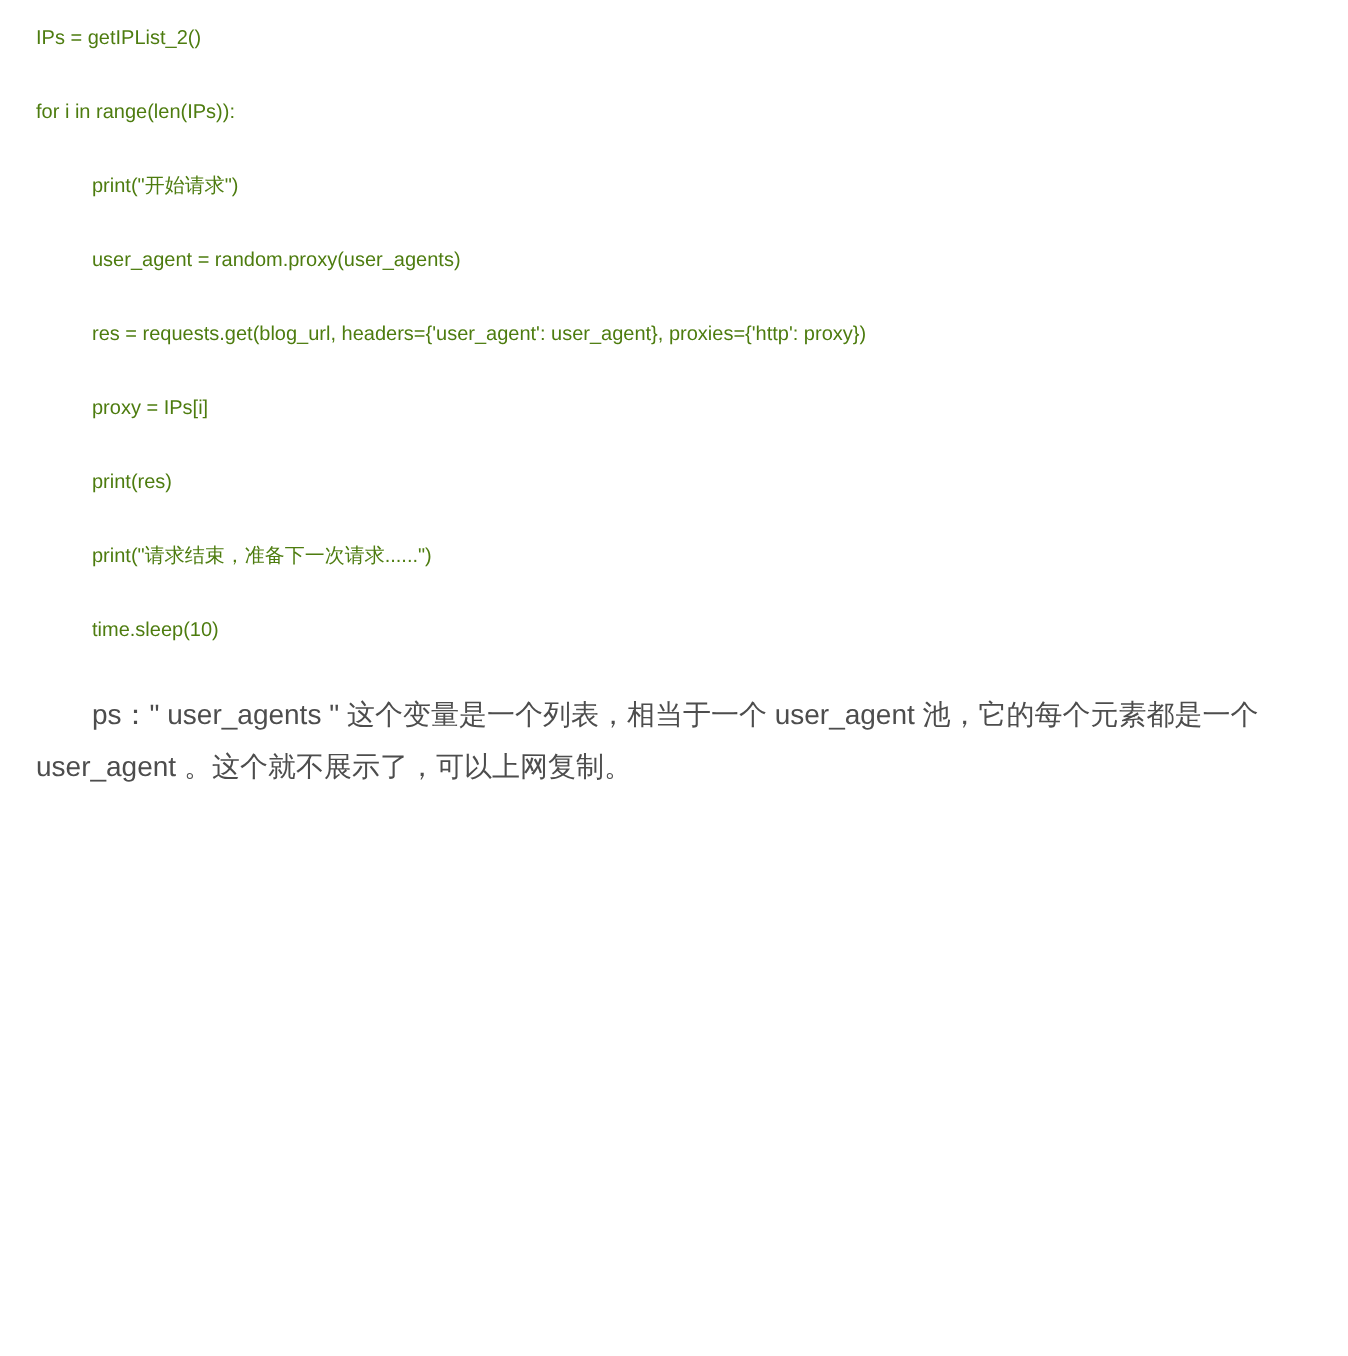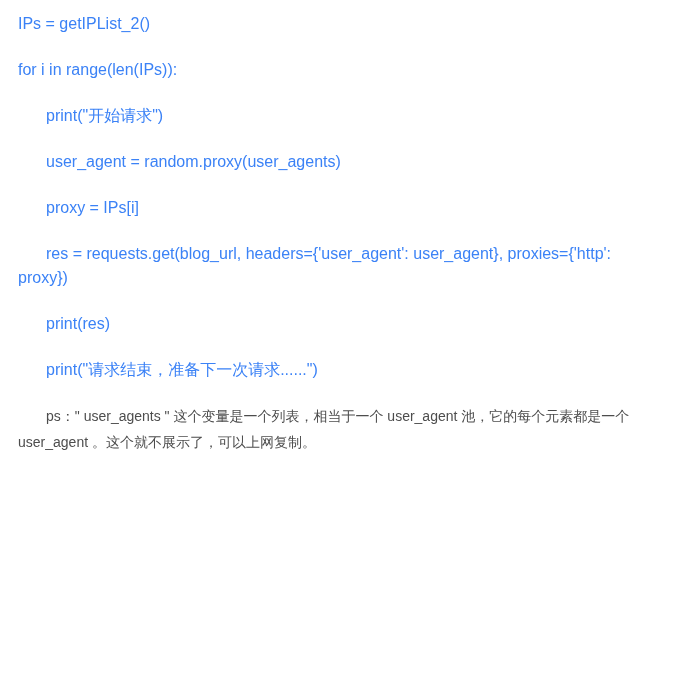--- a/index.html
+++ b/index.html
@@ -16,22 +16,22 @@
       font-size: 14px;
       line-height: 1.5;
     }
     .code-block {
       margin-bottom: 18px;
     }
     .code-line {
       margin-bottom: 22px;
       white-space: pre-wrap;
       word-break: break-word;
-      color: #3b82f6;
-      font-size: 16px;
+      color: #4d7c0f;
+      font-size: 10px;
     }
     .code-line.indent {
       padding-left: 28px;
     }
     .code-line.wrapped {
       margin-bottom: 22px;
     }
     .paragraph {
       text-indent: 2em;
       color: #4d4d4d;
@@ -41,19 +41,20 @@
     }
   </style>
 </head>
 <body>
 
 <div class="code-block">
   <div class="code-line">IPs = getIPList_2()</div>
   <div class="code-line">for i in range(len(IPs)):</div>
   <div class="code-line indent">print("开始请求")</div>
   <div class="code-line indent">user_agent = random.proxy(user_agents)</div>
+  <div class="code-line wrapped" style="padding-left: 0px; text-indent: 28px;">res = requests.get(blog_url, headers={'user_agent': user_agent}, proxies={'http': proxy})</div>
   <div class="code-line indent">proxy = IPs[i]</div>
-  <div class="code-line wrapped" style="padding-left: 0px; text-indent: 28px;">res = requests.get(blog_url, headers={'user_agent': user_agent}, proxies={'http': proxy})</div>
   <div class="code-line indent">print(res)</div>
   <div class="code-line indent">print("请求结束，准备下一次请求......")</div>
+  <div class="code-line indent">time.sleep(10)</div>
 </div>
 
 <p class="paragraph">ps：" user_agents " 这个变量是一个列表，相当于一个 user_agent 池，它的每个元素都是一个 user_agent 。这个就不展示了，可以上网复制。</p>
 
 </body></html>

